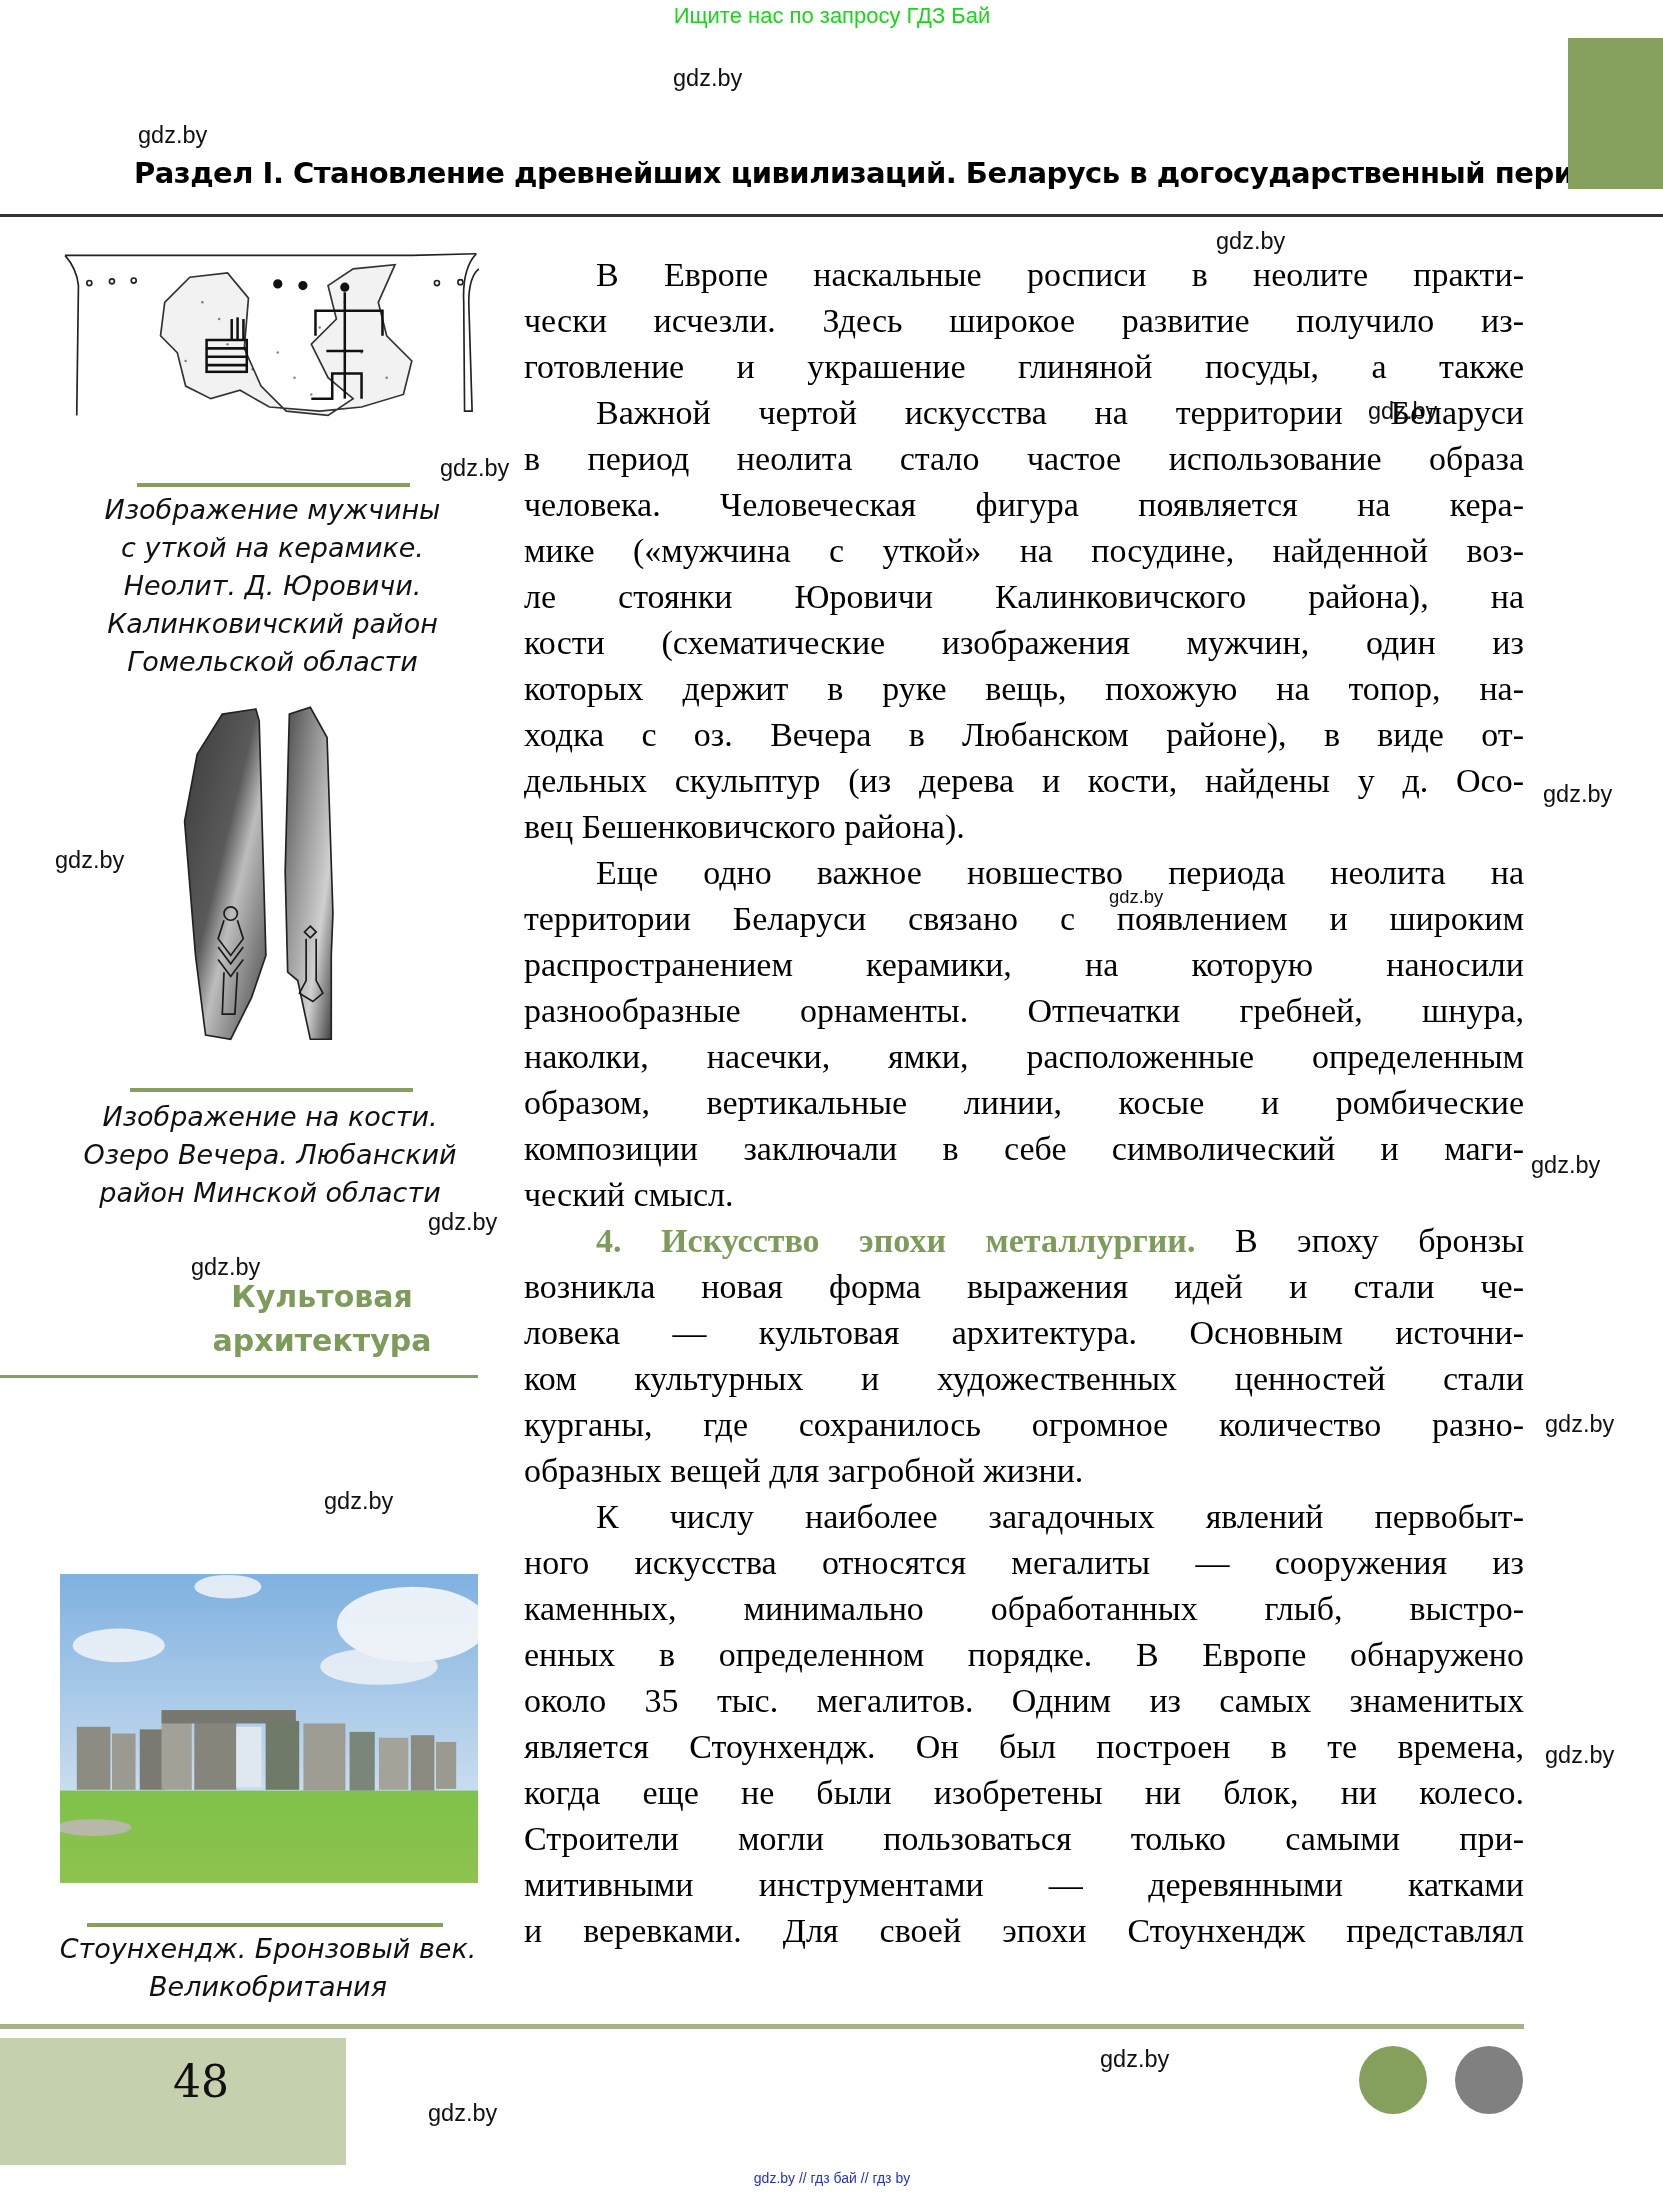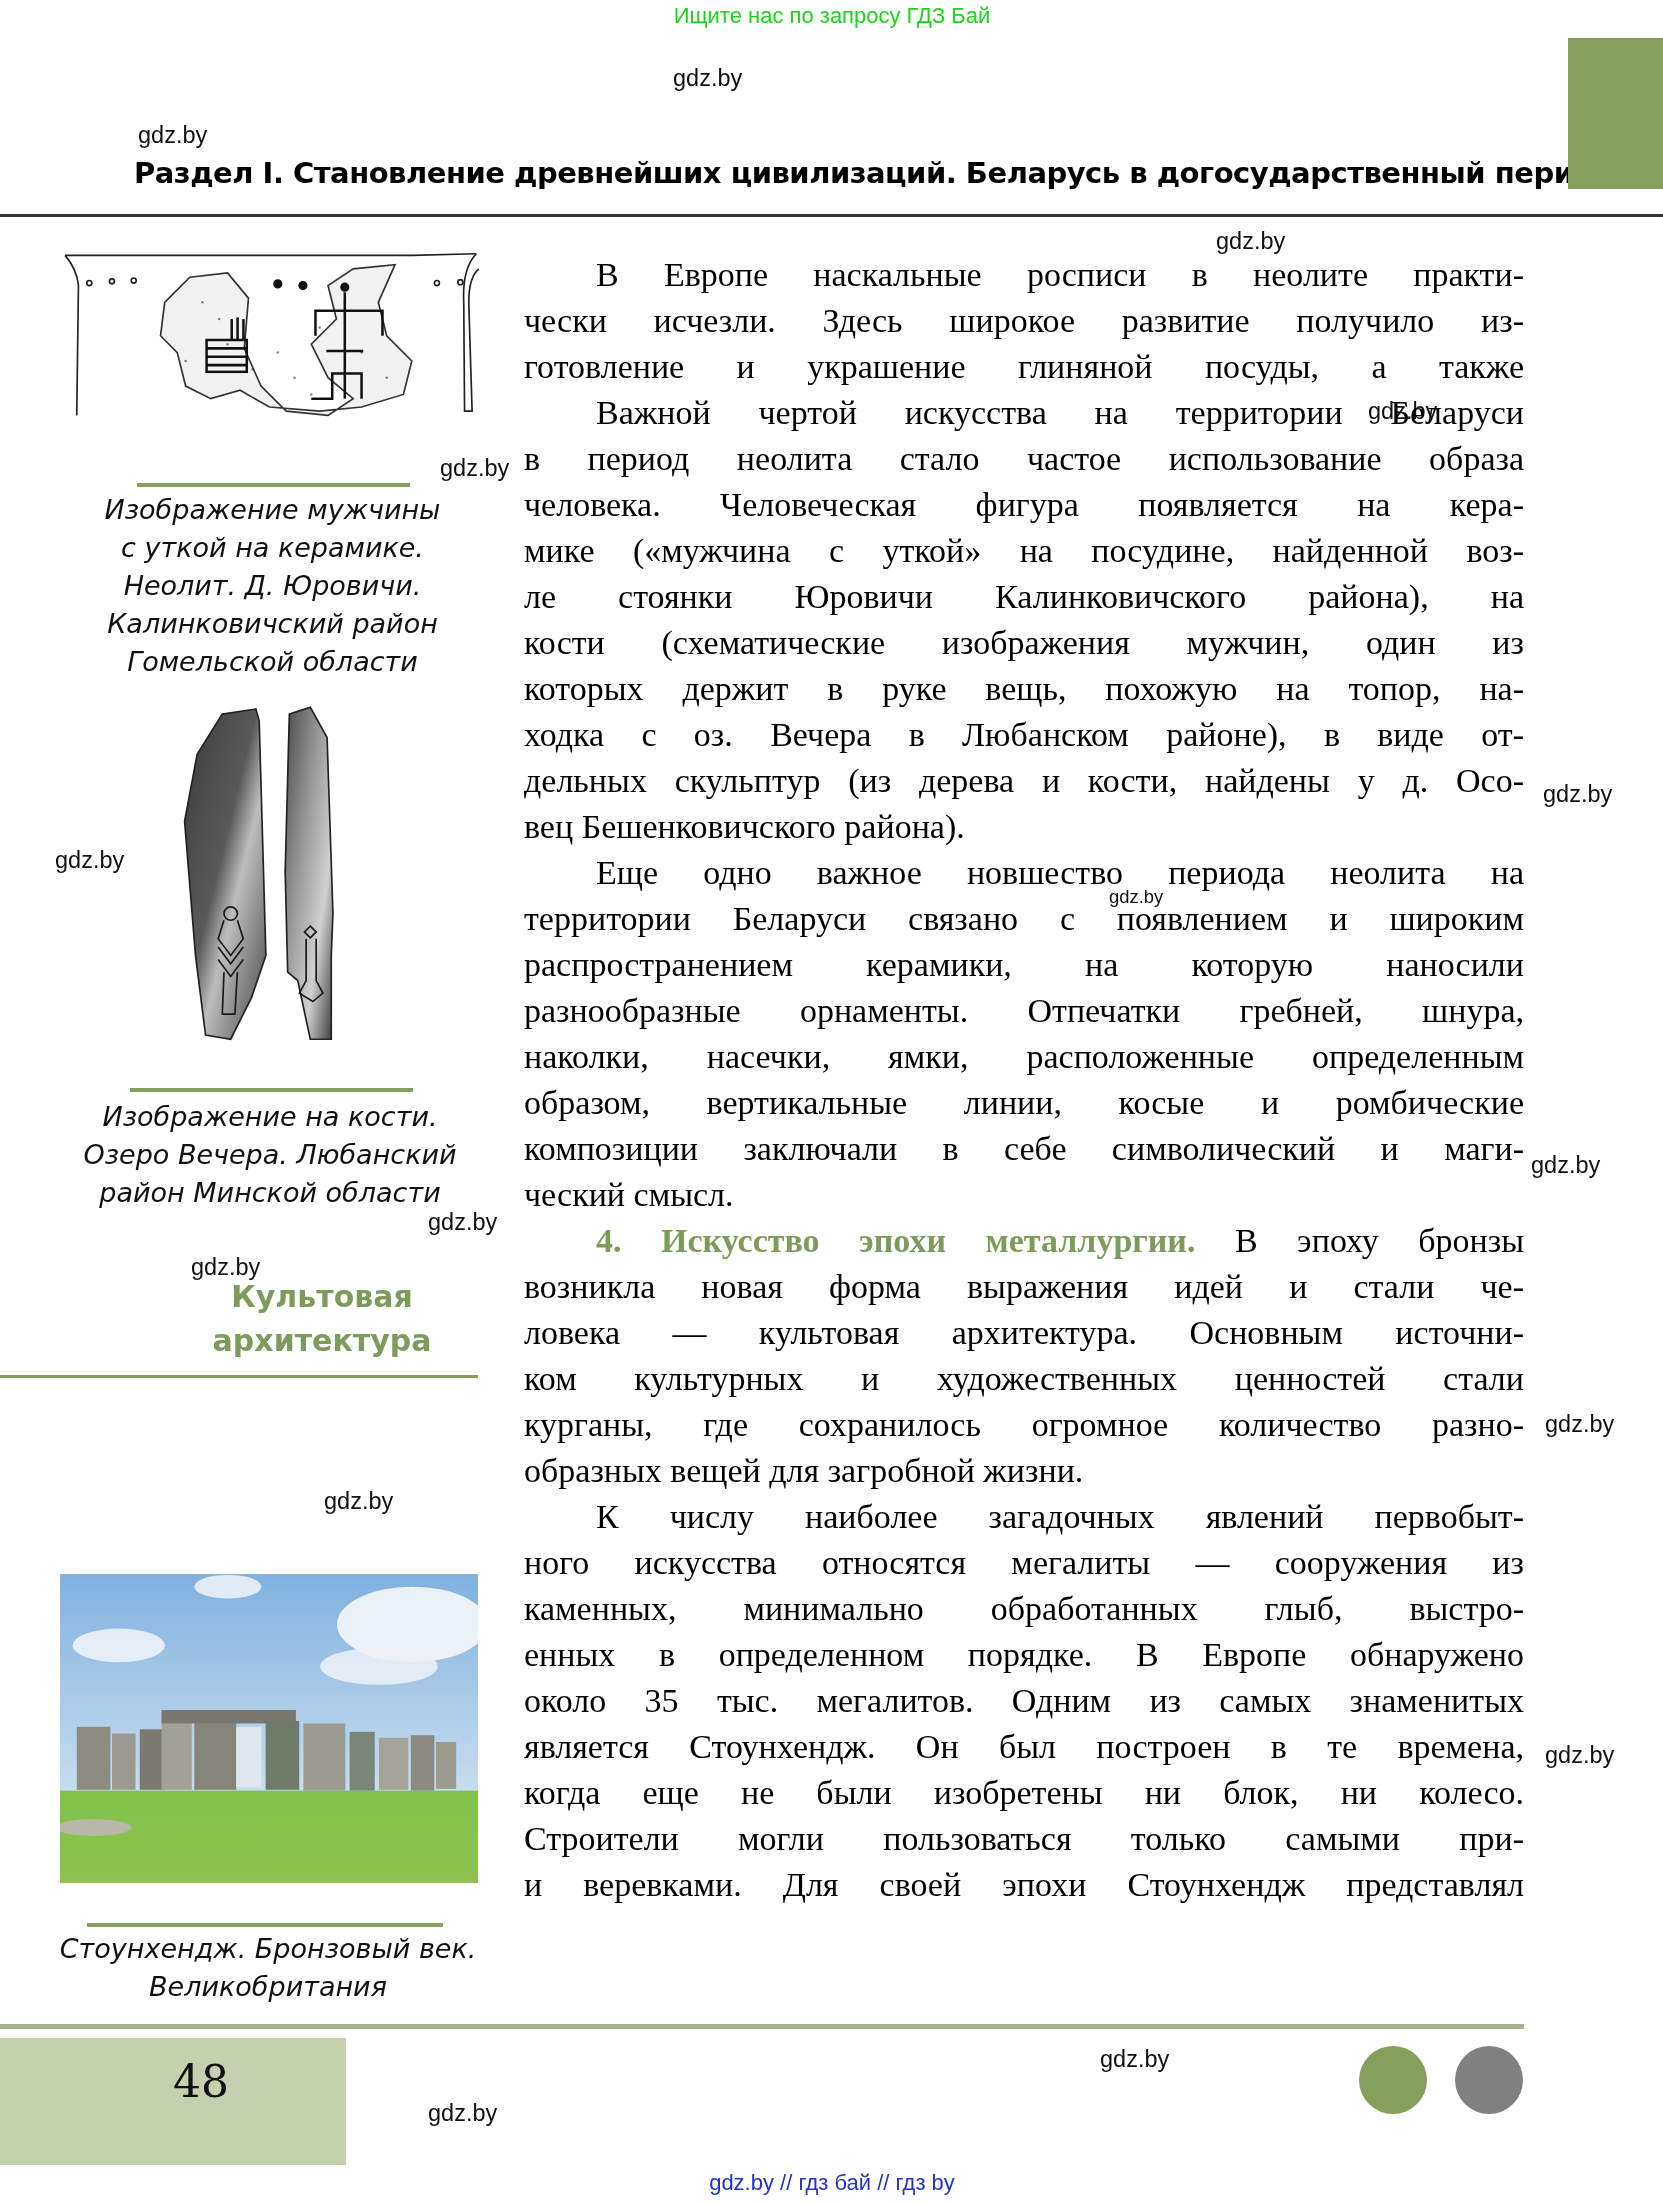--- a/index.html
+++ b/index.html
@@ -17,21 +17,21 @@
   .body-text .line.indent { padding-left:72px; }
   .section-heading { color:#7d9b5a; font-weight:bold; }
   .cap-rule { position:absolute; height:4.2px; background:#84a05c; }
   .caption { position:absolute; font-family:"DejaVu Sans", sans-serif; font-style:italic; font-size:27px; line-height:38px; text-align:center; color:#111; }
   .side-heading { position:absolute; left:168px; width:308px; top:1275px; text-align:center; font-family:"DejaVu Sans", sans-serif; font-size:30px; line-height:44px; color:#7d9b5a; font-weight:bold; }
   .side-rule { position:absolute; left:0; top:1375px; width:478px; height:3.4px; background:#84a05c; }
   .footer-rule { position:absolute; left:0; top:2024px; width:1524px; height:5px; background:#a3b38a; }
   .page-box { position:absolute; left:0; top:2038px; width:346px; height:127px; background:#c5d1ae; }
   .page-num { position:absolute; left:0; width:402px; top:2056px; text-align:center; font-family:"DejaVu Serif", serif; font-size:44px; color:#111; }
   .dot { position:absolute; top:2046px; width:68px; height:68px; border-radius:50%; }
-  .bottom-links { position:absolute; left:0; width:1664px; top:2170px; text-align:center; font-family:"Liberation Sans", sans-serif; font-size:22px; color:#2233cc; }
+  .bottom-links { position:absolute; left:0; width:1664px; top:2170px; text-align:center; font-family:"Liberation Sans", sans-serif; font-size:14px; color:#2233cc; }
   .photo { position:absolute; overflow:hidden; }
 </style>
 </head>
 <body>
 
 <div class="top-ad">Ищите нас по запросу ГДЗ Бай</div>
 
 <div class="wm" style="left:673px;top:65px;">gdz.by</div>
 <div class="wm" style="left:138px;top:122px;">gdz.by</div>
 <div class="wm" style="left:1216px;top:228px;">gdz.by</div>
@@ -222,20 +222,21 @@
     <div class="line"><span>курганы, где сохранилось огромное количество разно-</span></div>
     <div class="line last"><span>образных вещей для загробной жизни.</span></div>
     <div class="line indent"><span>К числу наиболее загадочных явлений первобыт-</span></div>
     <div class="line"><span>ного искусства относятся мегалиты — сооружения из</span></div>
     <div class="line"><span>каменных, минимально обработанных глыб, выстро-</span></div>
     <div class="line"><span>енных в определенном порядке. В Европе обнаружено</span></div>
     <div class="line"><span>около 35 тыс. мегалитов. Одним из самых знаменитых</span></div>
     <div class="line"><span>является Стоунхендж. Он был построен в те времена,</span></div>
     <div class="line"><span>когда еще не были изобретены ни блок, ни колесо.</span></div>
     <div class="line"><span>Строители могли пользоваться только самыми при-</span></div>
+    <div class="line"><span>митивными инструментами — деревянными катками</span></div>
     <div class="line"><span>и веревками. Для своей эпохи Стоунхендж представлял</span></div>
   </div>
 
 <div class="footer-rule"></div>
 <div class="page-box"></div>
 <div class="page-num">48</div>
 <div class="dot" id="dot0" style="left: 1359px; background: rgb(132, 160, 92);"></div>
 <div class="dot" id="dot1" style="left: 1455px; background: rgb(128, 128, 128);"></div>
 <div class="bottom-links">gdz.by  //  гдз бай  //  гдз by</div>
 

